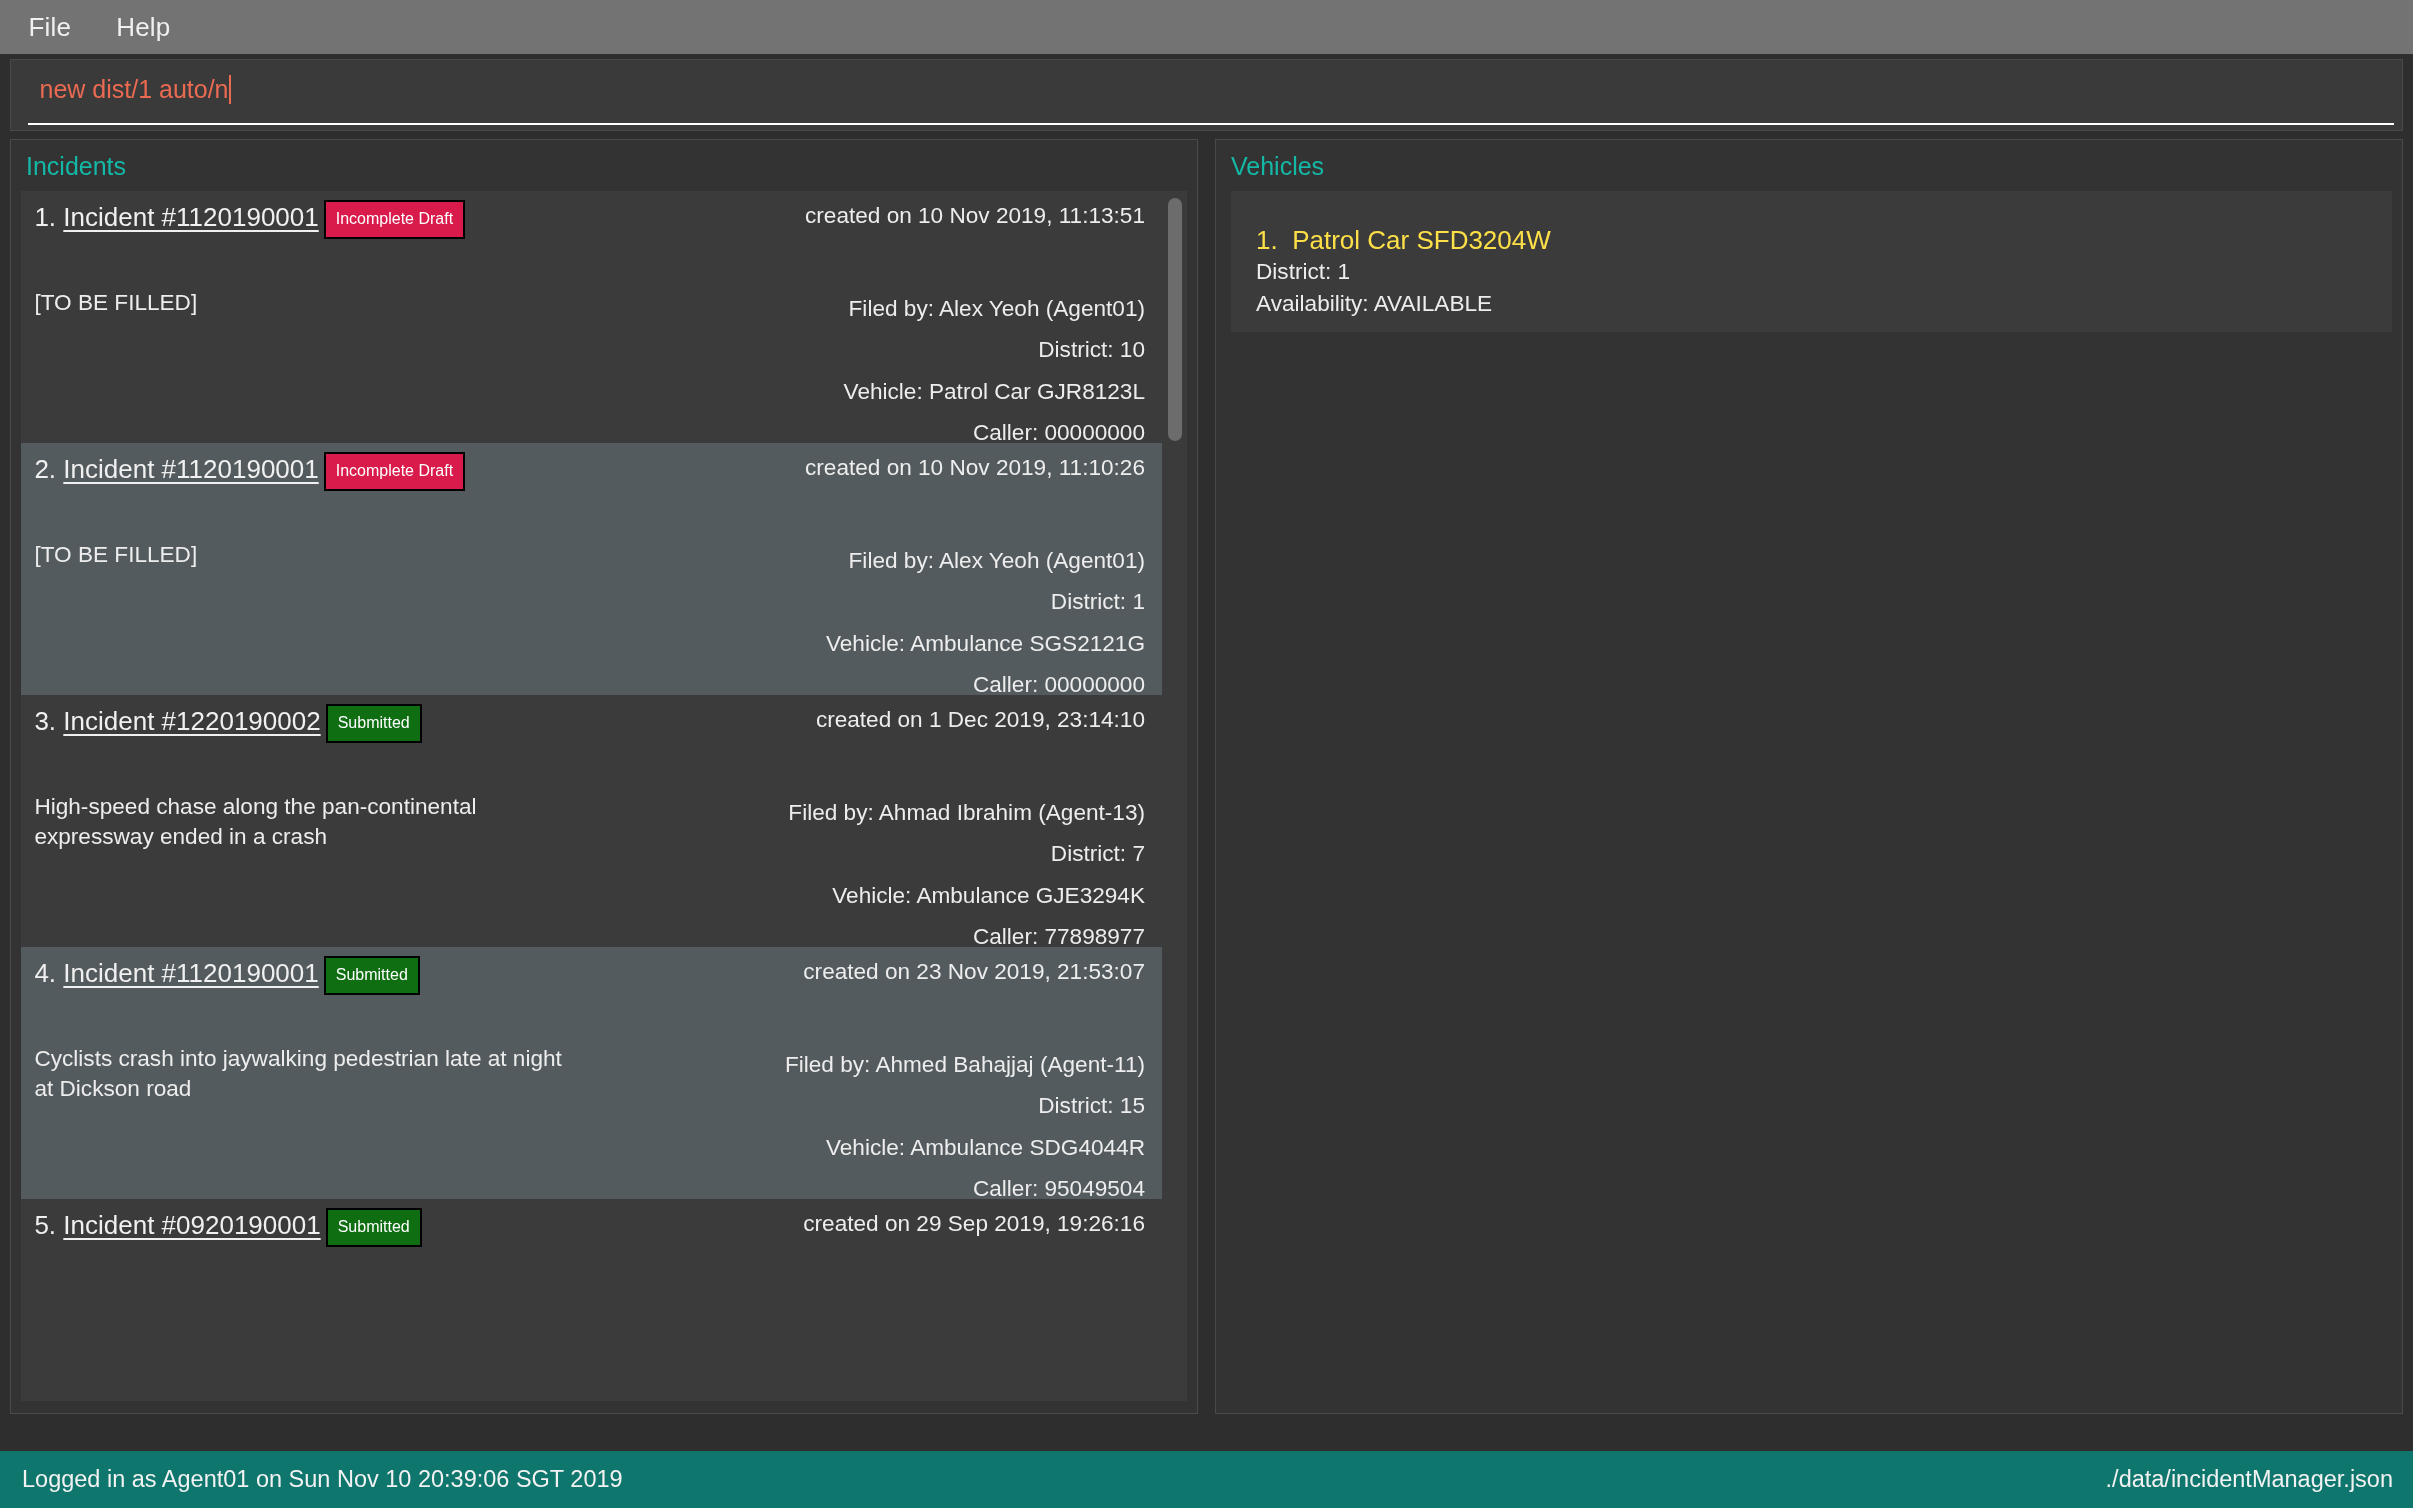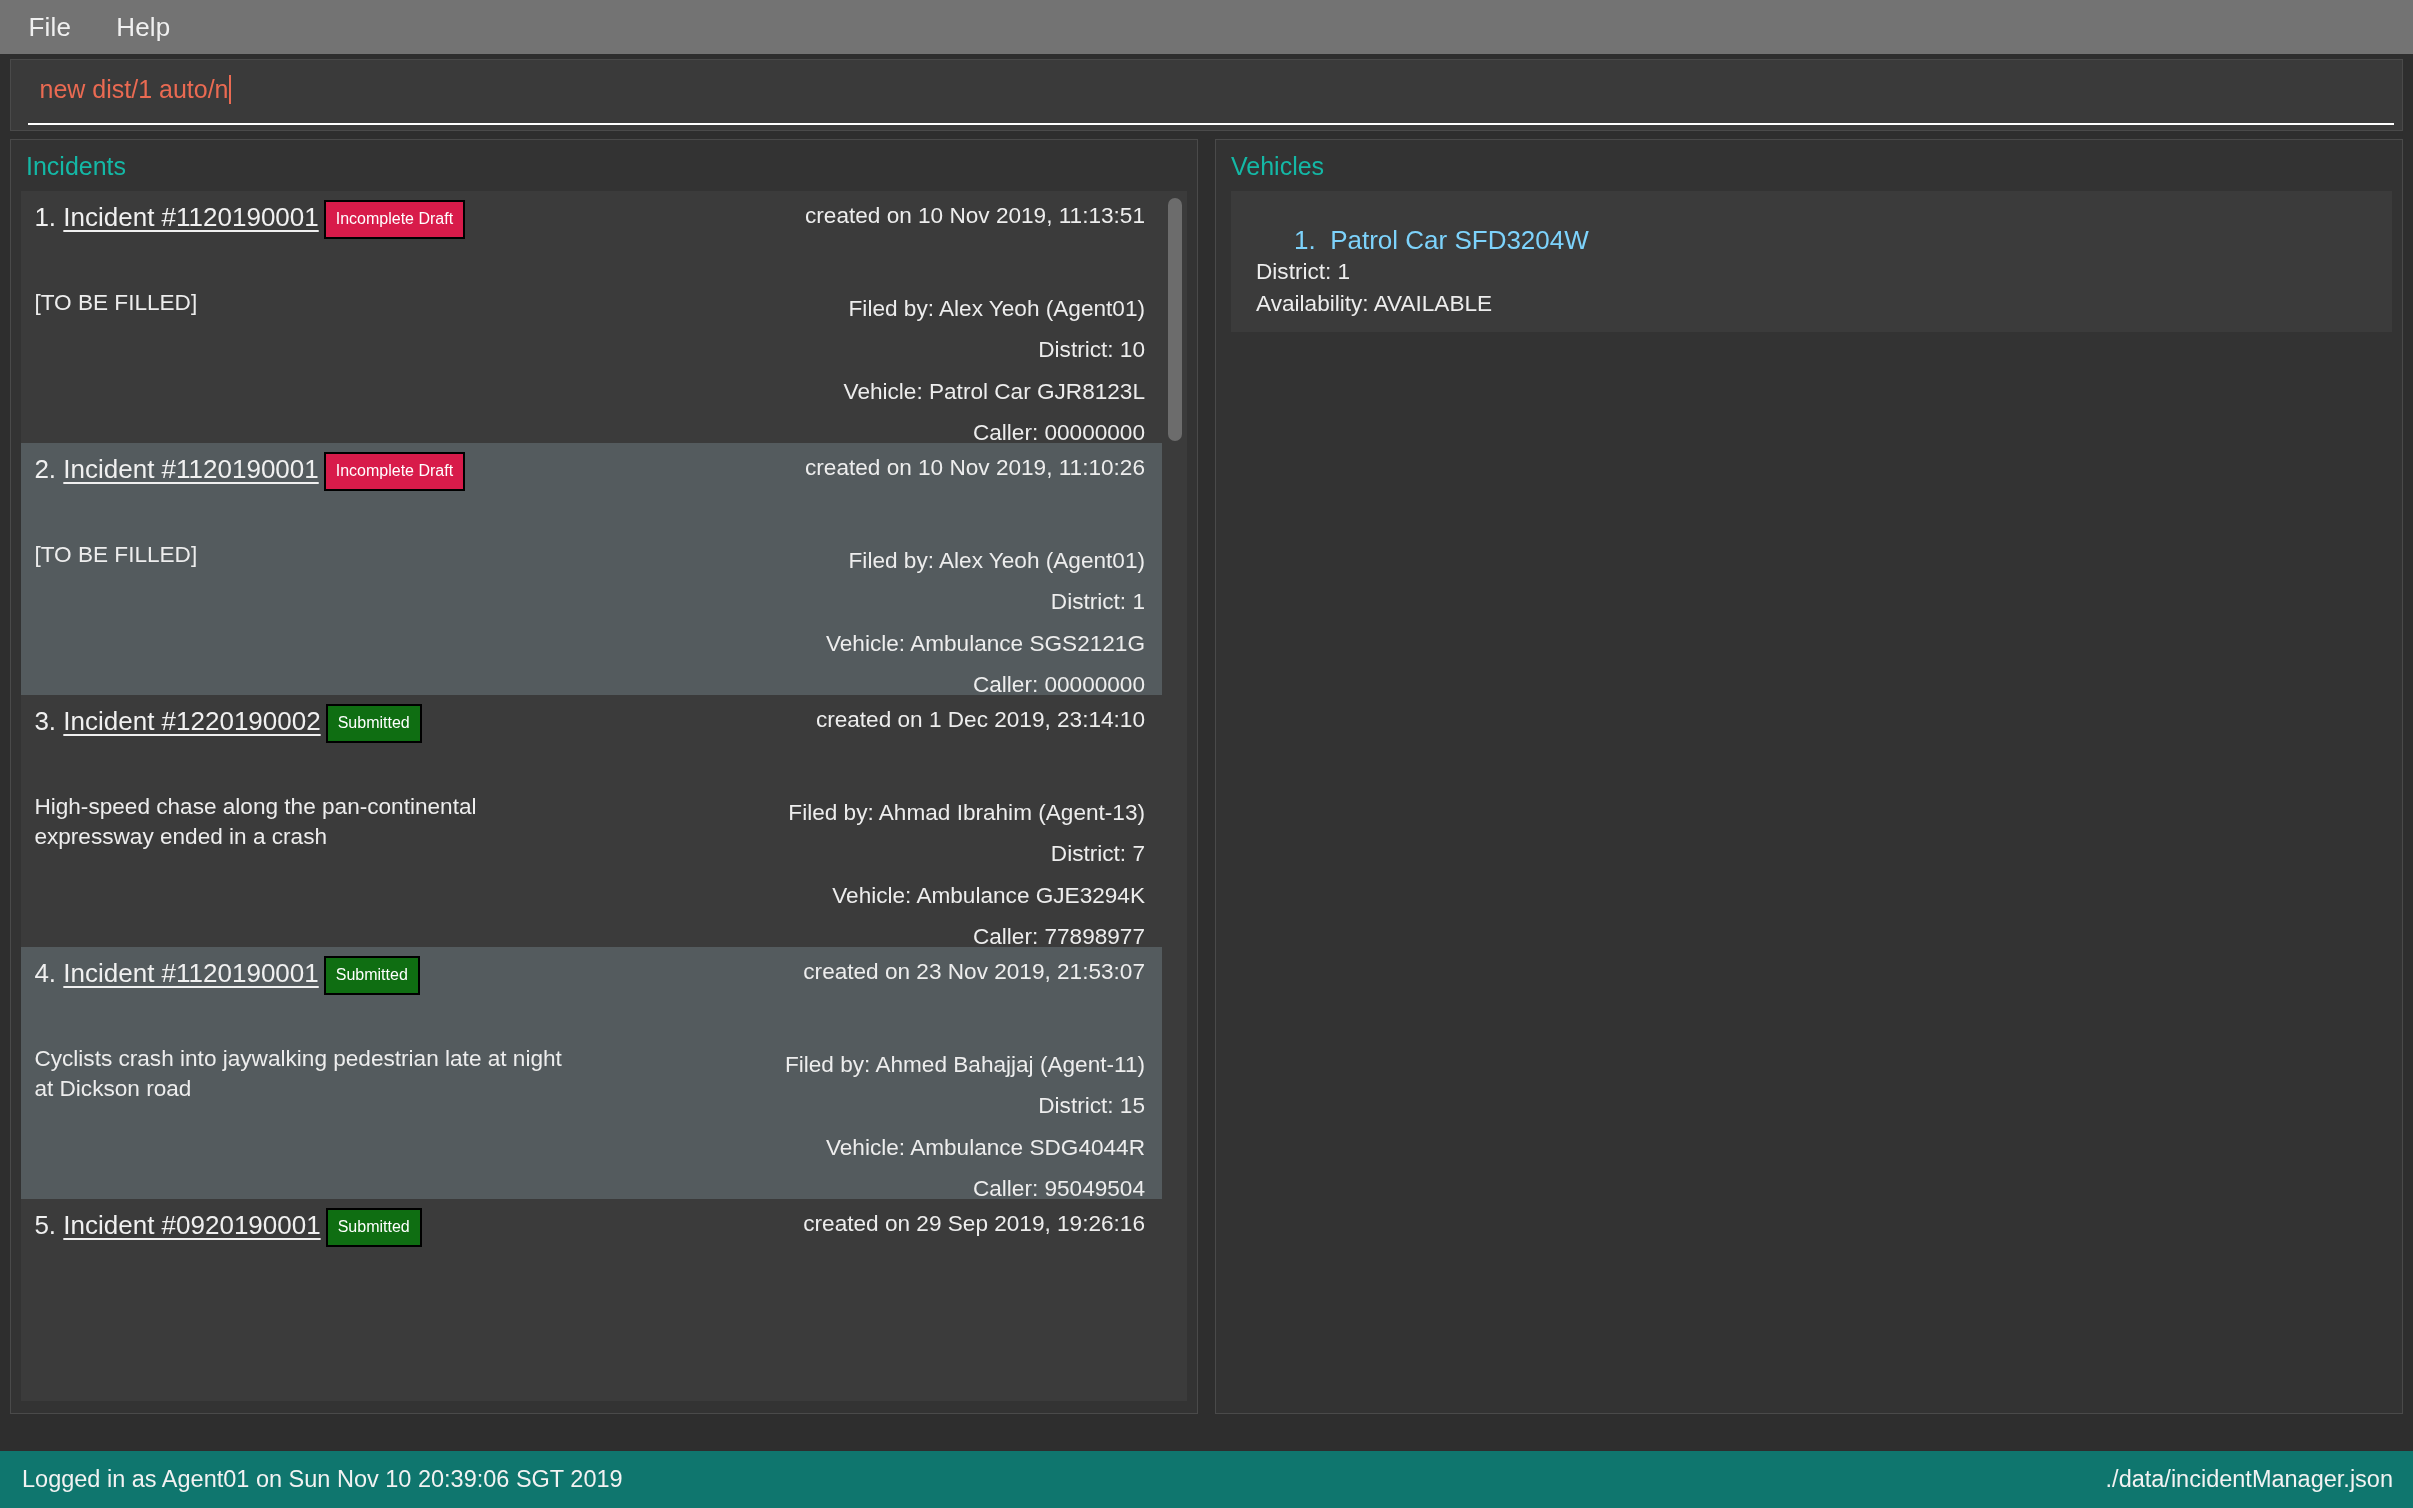--- a/index.html
+++ b/index.html
@@ -146,21 +146,21 @@
   .veh-body {
     margin: 0 10px 11.7px 15px;
     background: #333333;
     flex: 1 1 auto; min-height: 0; position: relative;
   }
   .vehicle {
     background: #3b3b3b;
     height: 141px;
     padding: 34px 0 0 25px;
   }
-  .veh-name { font-size: 26px; color: #7dd3fc; white-space: pre; line-height: 1.2; margin-left: 38px; }
+  .veh-name { font-size: 26px; color: #fde047; white-space: pre; line-height: 1.2; }
   .veh-line { font-size: 22.6px; color: #ededed; line-height: 1.42; white-space: pre; }
 
   
   .statusbar {
     flex: 0 0 57px;
     background: #0f766e;
     display: flex; align-items: center; justify-content: space-between;
     padding: 0 20px 0 22px;
     margin-top: 32px;
   }

